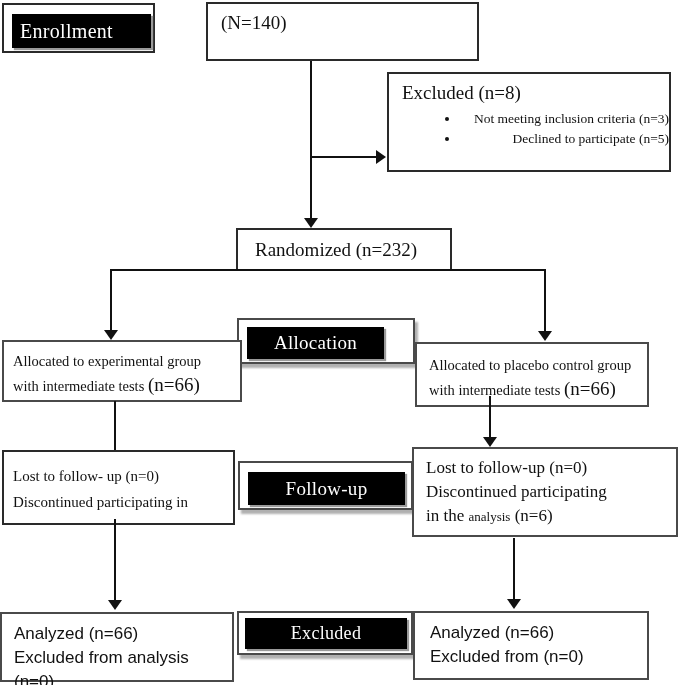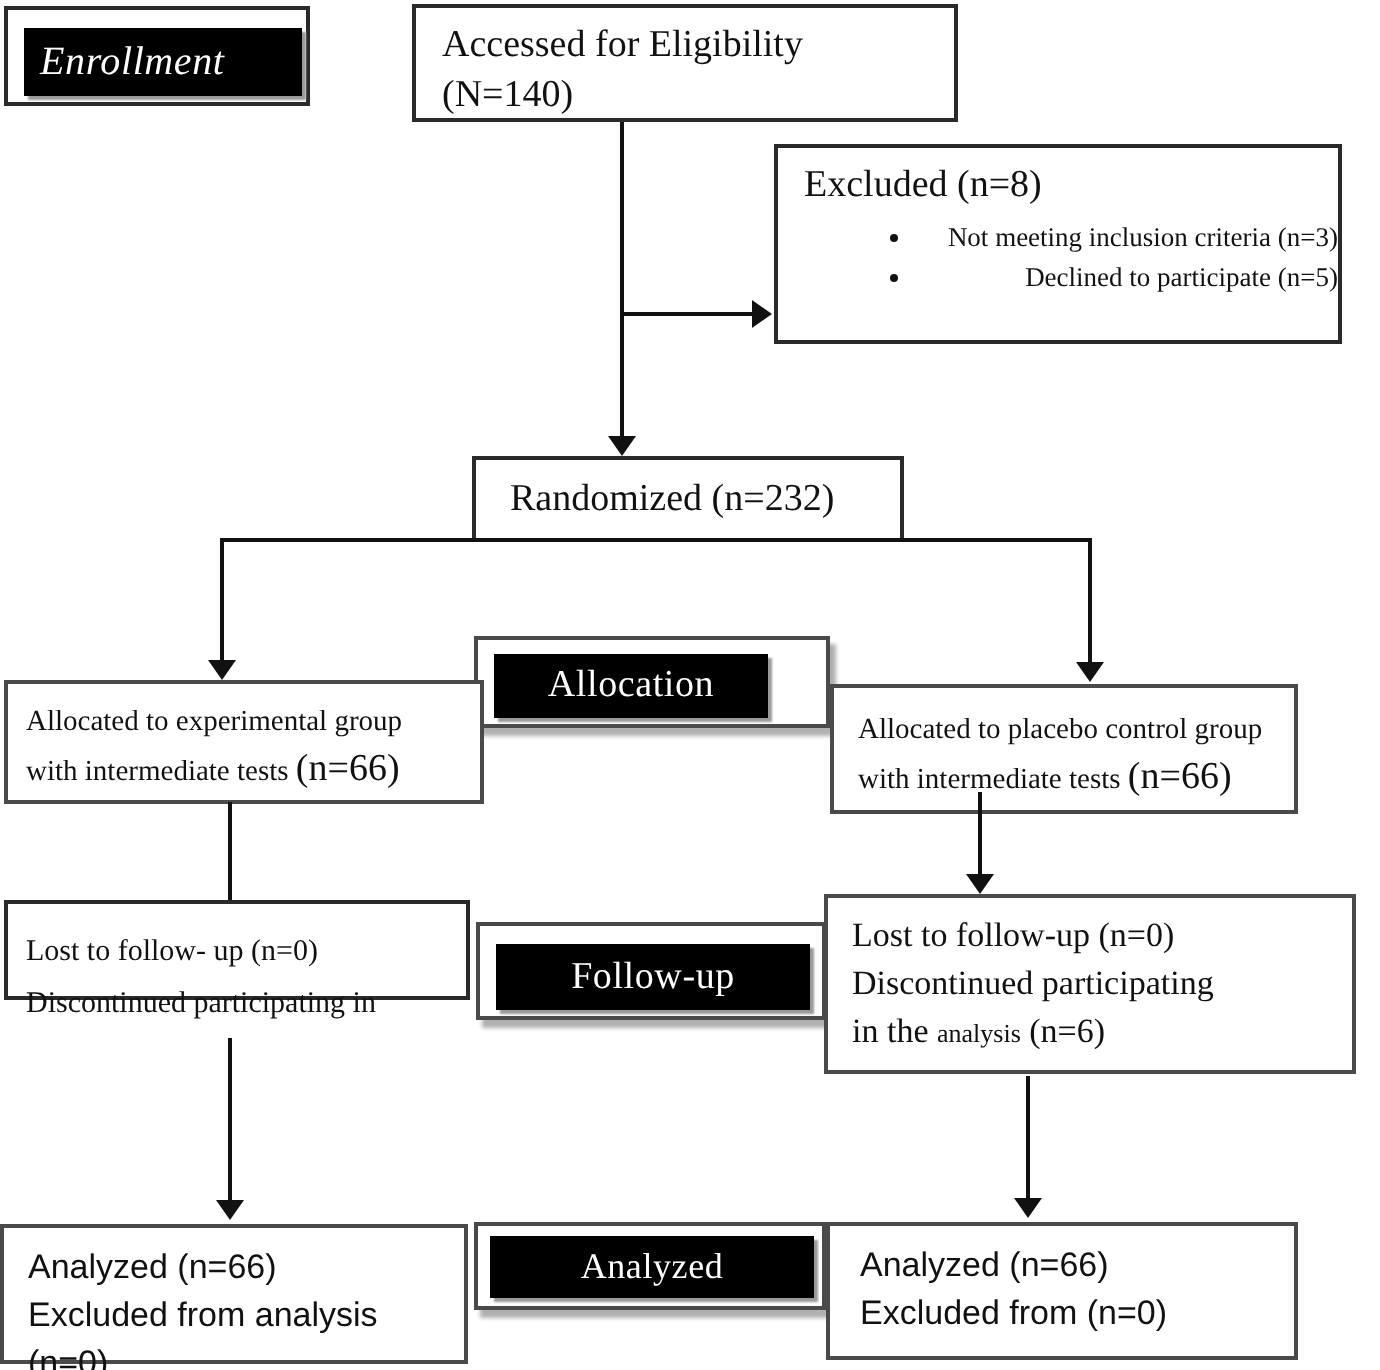--- a/index.html
+++ b/index.html
@@ -8,21 +8,21 @@
     font-family:"Liberation Serif","DejaVu Serif",serif;color:#111;
     overflow:hidden;
   }
   .box{position:absolute;background:#fff;border:2px solid #2a2a2a;box-sizing:border-box;}
   .box.gray{border-color:#4a4a4a;}
   .stage-outer{position:absolute;background:#fff;border:2px solid #4a4a4a;box-sizing:border-box;
     box-shadow:3px 4px 2px #b0b0b0;}
   .stage-inner{position:absolute;background:#000;color:#fff;display:flex;align-items:center;
     justify-content:center;box-sizing:border-box;box-shadow:2px 2px 1px #9a9a9a;
     font-size:19px;letter-spacing:.3px;}
-  .stage-inner.left-align{justify-content:flex-start;padding-left:8px;font-size:20px;font-style:italic;}
+  .stage-inner.left-align{justify-content:flex-start;padding-left:8px;font-size:20px;}
   .vline,.hline{position:absolute;background:#111;}
   .arr-down{position:absolute;width:0;height:0;border-left:7px solid transparent;
     border-right:7px solid transparent;border-top:10px solid #111;}
   .arr-right{position:absolute;width:0;height:0;border-top:7px solid transparent;
     border-bottom:7px solid transparent;border-left:10px solid #111;}
   .big{font-size:19px;}
   .small{font-size:13px;}
   .sans{font-family:"Liberation Sans","DejaVu Sans",sans-serif;}
   .excl-title{font-size:19px;}
   .excl-list{margin:5px 0 0 0;padding:0 0 0 58px;font-size:13.5px;line-height:20px;}
@@ -33,21 +33,20 @@
 
 <div class="canvas">
 
   <div class="stage-outer" style="left:2px;top:3px;width:153px;height:50px;box-shadow:none;border-color:#2a2a2a;">
     <div class="stage-inner left-align" style="left:8px;top:9px;width:139px;height:34px;">
       <span>Enrollment</span>
     </div>
   </div>
 
   <div class="box" style="left:206px;top:2px;width:273px;height:59px;padding:6px 0 0 13px;font-size:19px;line-height:25px;">
-    <div>Accessed for Eligibility</div>
     <div>(N=140)</div>
   </div>
 
   <div class="box" style="left:387px;top:72px;width:284px;height:100px;padding:8px 0 0 13px;">
     <div class="excl-title">Excluded (n=8)</div>
     <ul class="excl-list">
       <li>Not meeting inclusion criteria (n=3)</li>
       <li>Declined to participate (n=5)</li>
     </ul>
   </div>
@@ -77,38 +76,38 @@
       <span class="big">(n=66)</span>
     </div>
   </div>
 
   <div class="stage-outer" style="left:238px;top:461px;width:175px;height:49px;">
     <div class="stage-inner" style="left:8px;top:9px;width:157px;height:33px;">
       <span>Follow-up</span>
     </div>
   </div>
 
-  <div class="box" style="left:2px;top:450px;width:233px;height:50px;padding:11px 0 0 9px;font-size:15px;line-height:26px;">
+  <div class="box" style="left:2px;top:450px;width:233px;height:75px;padding:11px 0 0 9px;font-size:15px;line-height:26px;">
     <div>Lost to follow- up (n=0)</div>
     <div>Discontinued participating in</div>
   </div>
 
   <div class="box gray" style="left:412px;top:447px;width:266px;height:90px;padding:7px 0 0 12px;font-size:17px;line-height:24px;">
     <div>Lost to follow-up (n=0)</div>
     <div>Discontinued participating</div>
     <div>
       <span>in the</span>
       <span class="small">analysis</span>
       <span>(n=6)</span>
     </div>
   </div>
 
   <div class="stage-outer" style="left:237px;top:611px;width:176px;height:44px;">
     <div class="stage-inner" style="left:6px;top:5px;width:162px;height:31px;font-size:18px;">
-      <span>Analyzed</span>
+      <span>Excluded</span>
     </div>
   </div>
 
   <div class="box gray sans" style="left:0px;top:612px;width:234px;height:70px;padding:8px 0 0 12px;font-size:17px;line-height:24px;">
     <div>Analyzed (n=66)</div>
     <div>Excluded from analysis (n=0)</div>
   </div>
 
   <div class="box gray sans" style="left:413px;top:611px;width:236px;height:69px;padding:8px 0 0 15px;font-size:17px;line-height:24px;">
     <div>Analyzed (n=66)</div>

